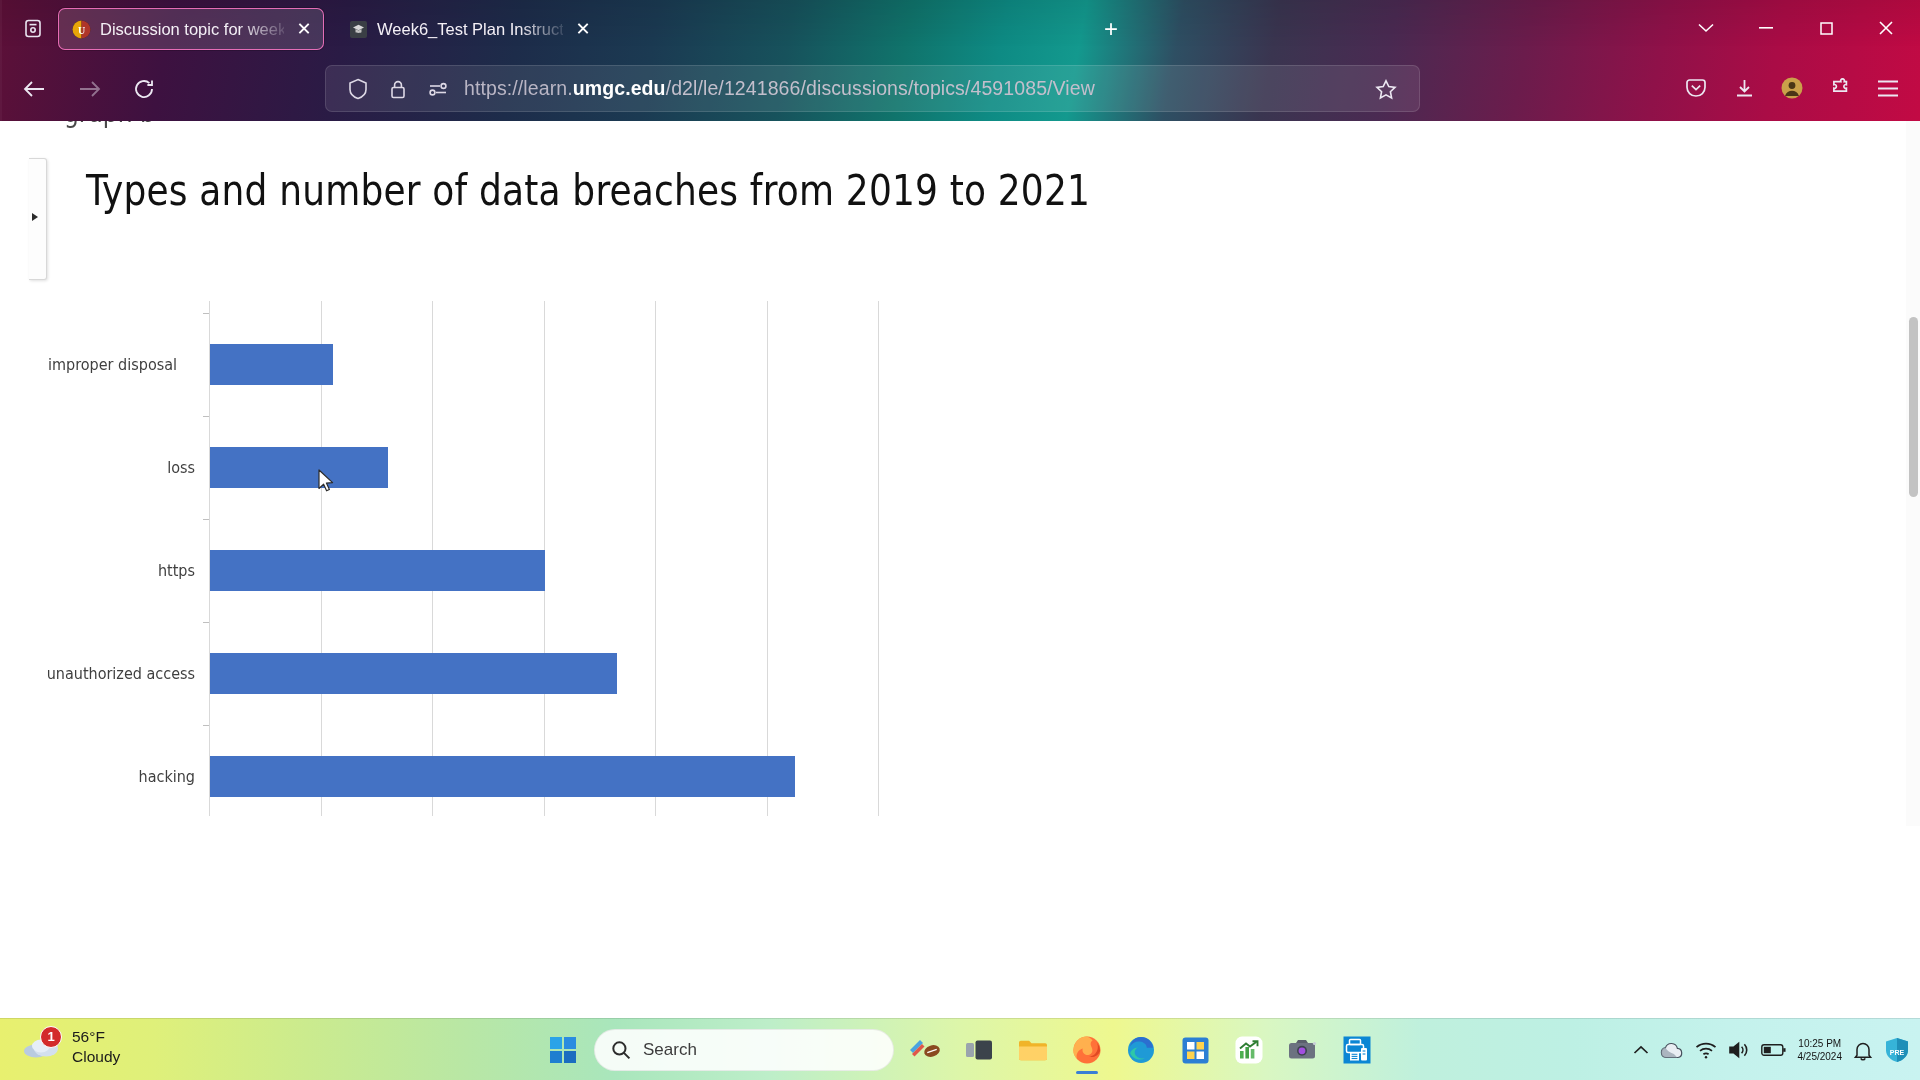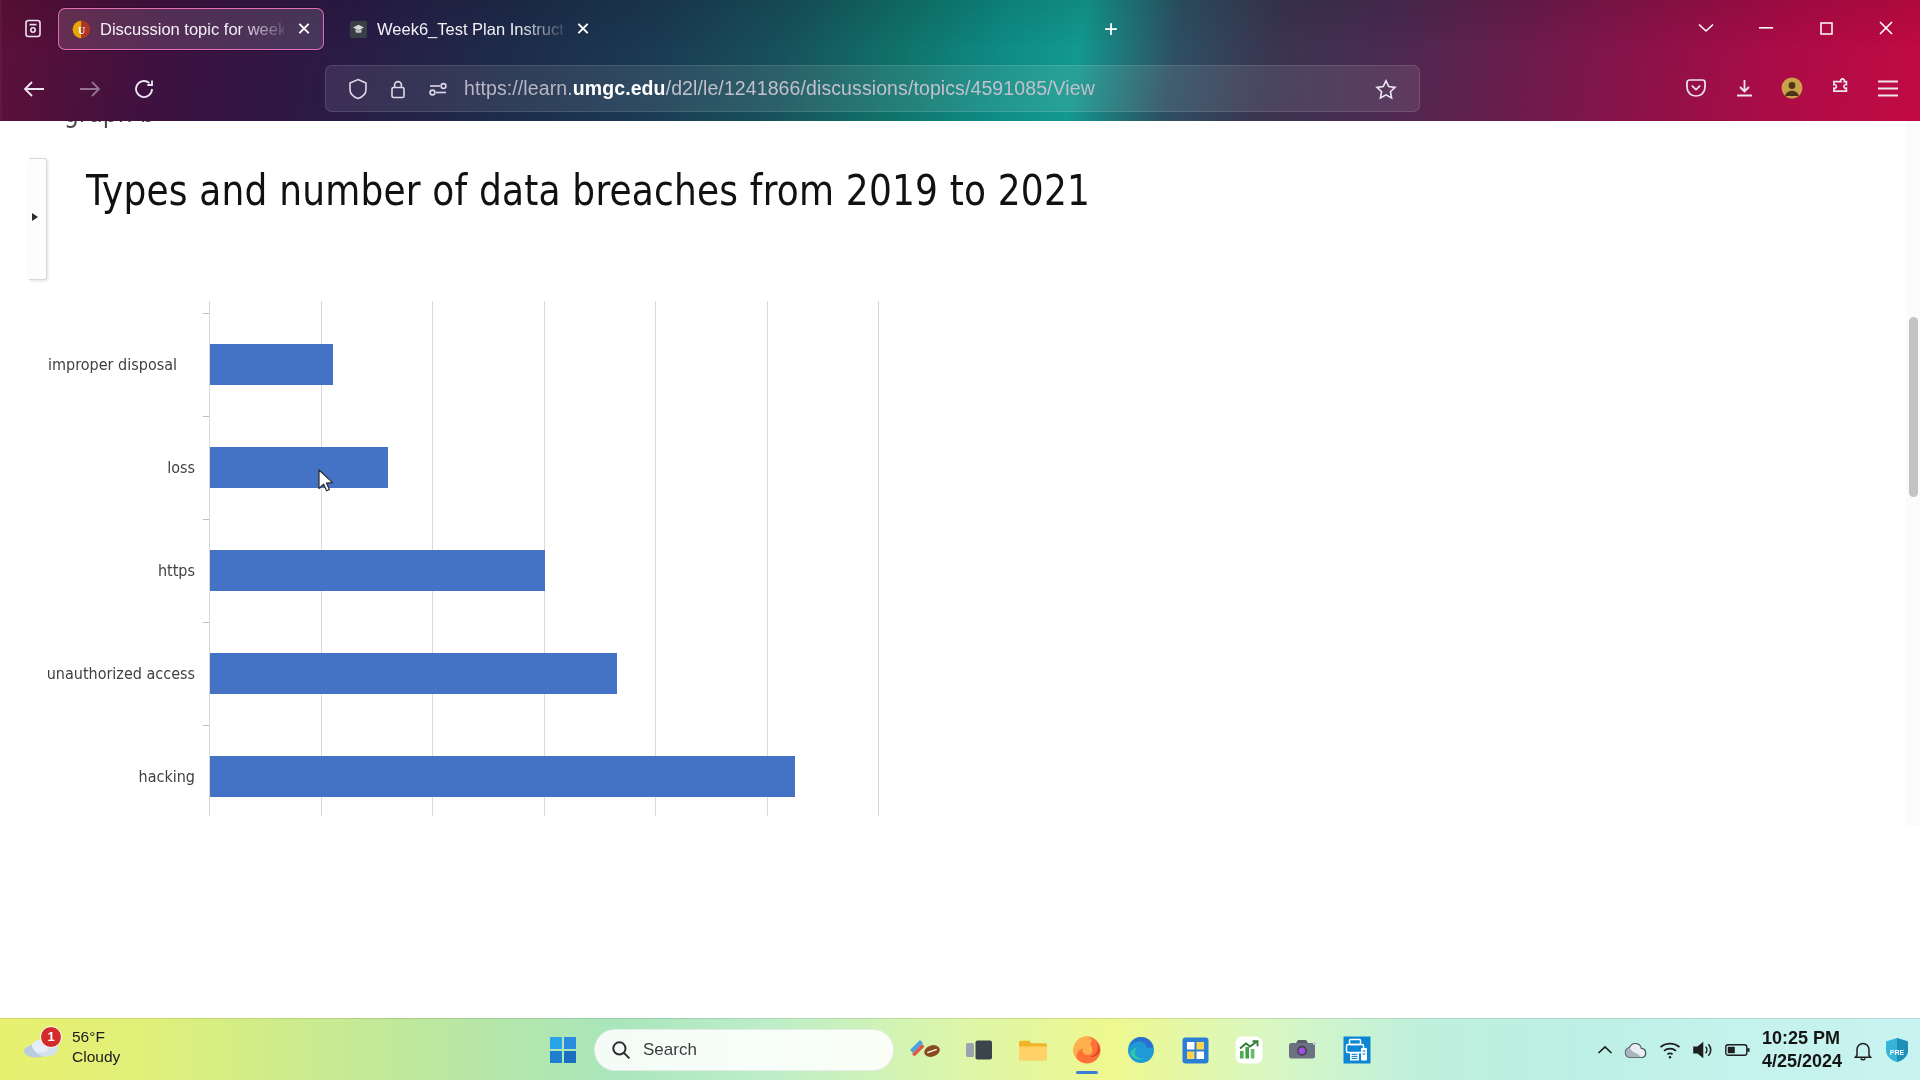--- a/index.html
+++ b/index.html
@@ -204,21 +204,21 @@
   .tb-search span{ font-size:17px; color:#3c3c3c; }
   .tb-active::after{
     content:""; position:absolute; bottom:1px; left:50%; transform:translateX(-50%);
     width:22px;height:3px;border-radius:2px;background:#3a7fd5;
   }
   .tray{
     position:absolute; right:10px; top:0; height:62px;
     display:flex; align-items:center; gap:11px;
   }
   .tray-ic{ display:flex;align-items:center;justify-content:center; }
-  .clock{ font-size:18px; color:#141414; text-align:left; line-height:1.3;font-weight:bold; }
+  .clock{ font-size:10px; color:#141414; text-align:center; line-height:1.3; }
 </style>
 </head>
 <body>
 
 <div class="browser-chrome">
   <div class="chrome-noise"></div>
 
   <div class="tab-strip">
 
     <div class="tab-list-btn">

